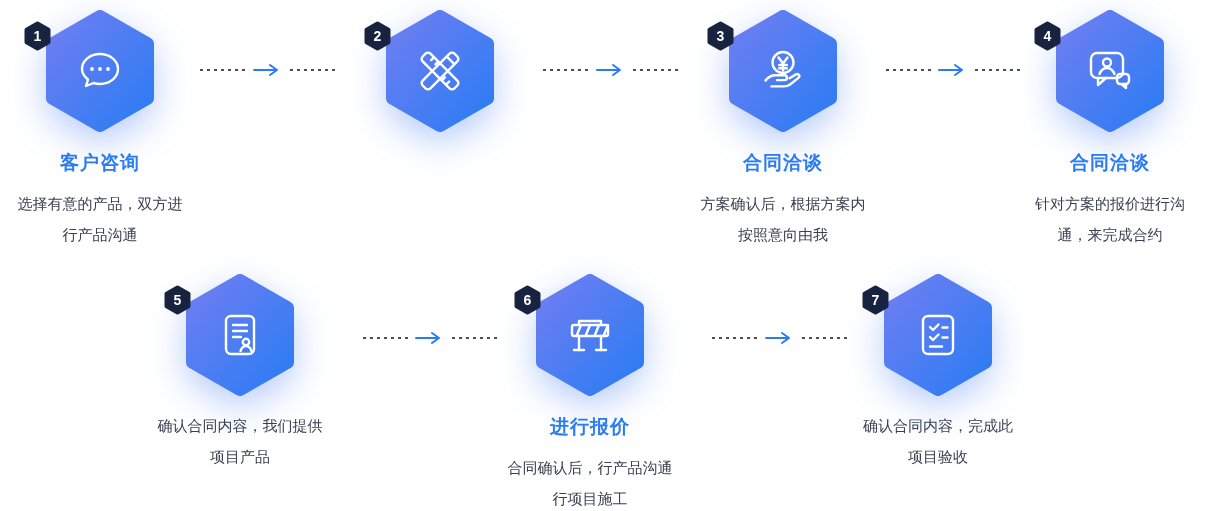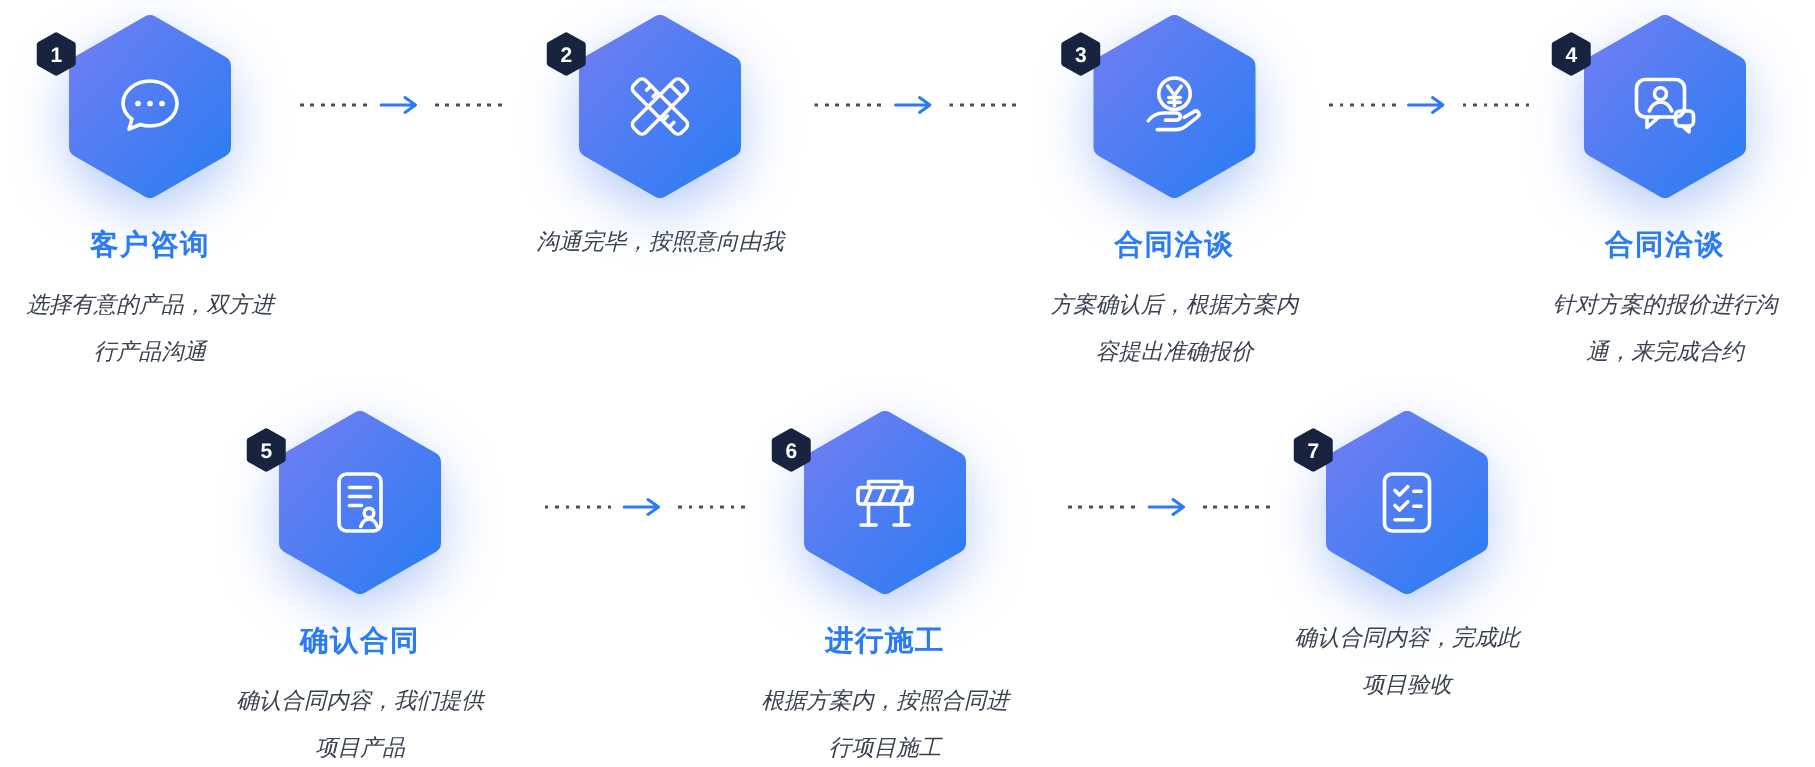--- a/index.html
+++ b/index.html
@@ -52,21 +52,20 @@
     font-weight: bold;
     color: #2b7cf3;
     letter-spacing: 1px;
   }
   .desc {
     margin: 12px auto 0;
     width: 190px;
     font-size: 15px;
     line-height: 31px;
     color: #3a4150;
-    font-style: italic;
   }
   .desc span { display: block; }
   .connector {
     position: absolute;
     height: 16px;
     display: flex;
     align-items: center;
     gap: 7px;
   }
   .dots {
@@ -135,21 +134,20 @@
       </g>
     </svg>
     <div class="badge">
       <svg viewBox="0 0 27 31">
           <polygon points="13.5,2.5 24.5,8.8 24.5,21.2 13.5,27.5 2.5,21.2 2.5,8.8" fill="#17233f" stroke="#17233f" stroke-width="4" stroke-linejoin="round"></polygon>
         </svg>
       <span>2</span>
     </div>
   </div>
   <div class="desc">
-    <span>沟通完毕，按照意向由我</span>
   </div>
 </div>
 
 <div class="step" style="left:673px; top:0;">
   <div class="hexwrap">
     <svg class="hex" viewBox="0 0 112 126">
       <defs>
           <linearGradient id="g3" x1="0" y1="0" x2="1" y2="1">
         <stop offset="0" stop-color="#6f7ef2"></stop>
             <stop offset="1" stop-color="#2b7cf3"></stop>
@@ -166,21 +164,21 @@
     <div class="badge">
       <svg viewBox="0 0 27 31">
           <polygon points="13.5,2.5 24.5,8.8 24.5,21.2 13.5,27.5 2.5,21.2 2.5,8.8" fill="#17233f" stroke="#17233f" stroke-width="4" stroke-linejoin="round"></polygon>
         </svg>
       <span>3</span>
     </div>
   </div>
   <div class="title">合同洽谈</div>
   <div class="desc">
     <span>方案确认后，根据方案内</span>
-    <span>容提出准确报价</span>
+    <span>按照意向由我</span>
   </div>
 </div>
 
 <div class="step" style="left:1000px; top:0;">
   <div class="hexwrap">
     <svg class="hex" viewBox="0 0 112 126">
       <defs>
           <linearGradient id="g4" x1="0" y1="0" x2="1" y2="1">
         <stop offset="0" stop-color="#6f7ef2"></stop>
             <stop offset="1" stop-color="#2b7cf3"></stop>
@@ -227,21 +225,20 @@
         <path d="M24.5 40c1.2-3.4 3.2-5 5.5-5s4.3 1.6 5.5 5"></path>
       </g>
     </svg>
     <div class="badge">
       <svg viewBox="0 0 27 31">
           <polygon points="13.5,2.5 24.5,8.8 24.5,21.2 13.5,27.5 2.5,21.2 2.5,8.8" fill="#17233f" stroke="#17233f" stroke-width="4" stroke-linejoin="round"></polygon>
         </svg>
       <span>5</span>
     </div>
   </div>
-  <div class="title">确认合同</div>
   <div class="desc">
     <span>确认合同内容，我们提供</span>
     <span>项目产品</span>
   </div>
 </div>
 
 <div class="step" style="left:480px; top:264px;">
   <div class="hexwrap">
     <svg class="hex" viewBox="0 0 112 126">
       <defs>
@@ -259,23 +256,23 @@
         <path d="M13 14v-4h22v4"></path>
       </g>
     </svg>
     <div class="badge">
       <svg viewBox="0 0 27 31">
           <polygon points="13.5,2.5 24.5,8.8 24.5,21.2 13.5,27.5 2.5,21.2 2.5,8.8" fill="#17233f" stroke="#17233f" stroke-width="4" stroke-linejoin="round"></polygon>
         </svg>
       <span>6</span>
     </div>
   </div>
-  <div class="title">进行施工</div>
-  <div class="desc">
-    <span>根据方案内，按照合同进</span>
+  <div class="title">进行报价</div>
+  <div class="desc">
+    <span>合同确认后，行产品沟通</span>
     <span>行项目施工</span>
   </div>
 </div>
 
 <div class="step" style="left:828px; top:264px;">
   <div class="hexwrap">
     <svg class="hex" viewBox="0 0 112 126">
       <defs>
           <linearGradient id="g7" x1="0" y1="0" x2="1" y2="1">
         <stop offset="0" stop-color="#6f7ef2"></stop>

